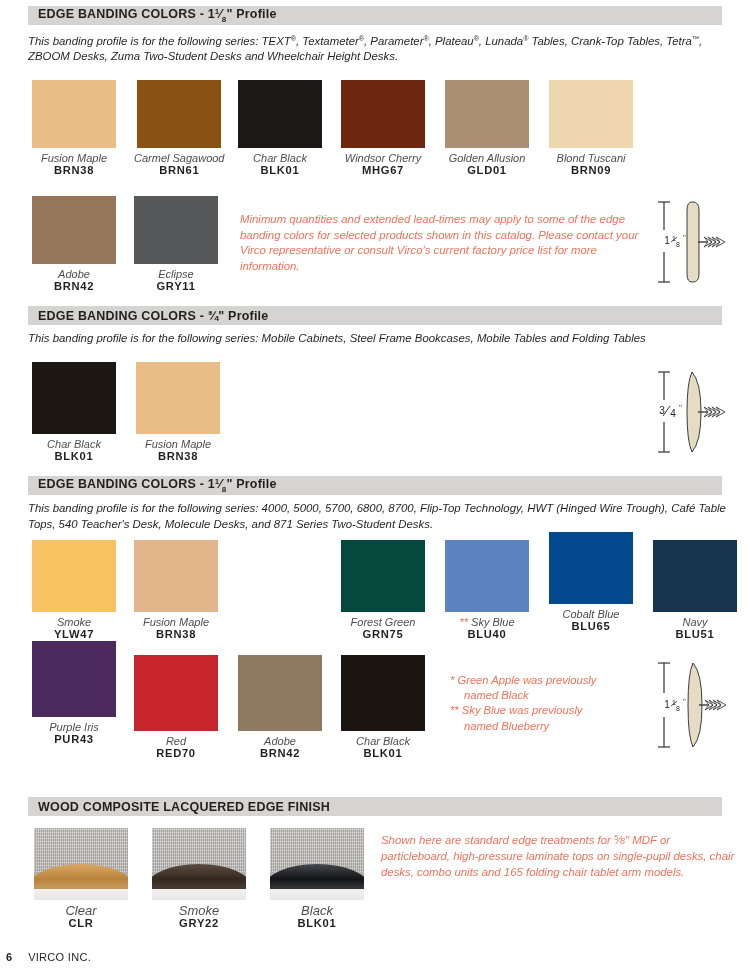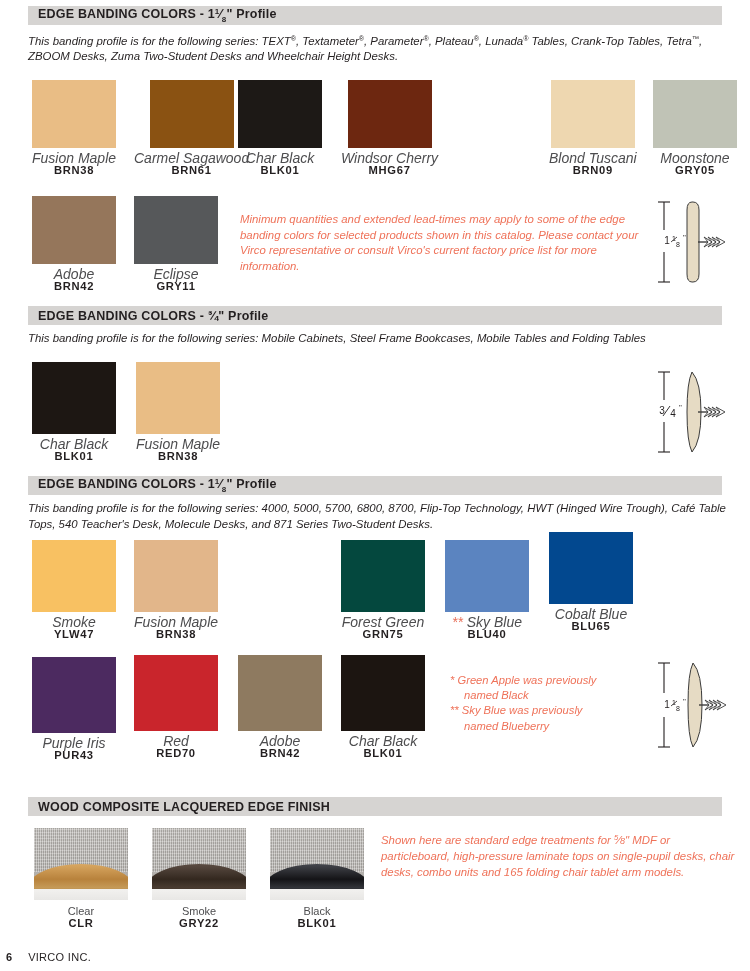--- a/index.html
+++ b/index.html
@@ -47,21 +47,21 @@
   }
   .intro sup { font-size:7px; vertical-align:0.5em; }
 
   
   .swatch { position:absolute; text-align:center; }
   .swatch .chip {
     width:84px; height:68px;
     margin:0 auto;
   }
   .swatch .cname {
-    font-size:14px;
+    font-size:11px;
     font-style:italic;
     color:#4d4d4f;
     margin-top:4px;
     line-height:12px;
     white-space:nowrap;
   }
   .swatch .ccode {
     font-size:11.2px;
     font-weight:bold;
     letter-spacing:0.7px;
@@ -110,21 +110,21 @@
   }
   .wood .photo .band {
     position:absolute; left:-6px; right:-6px; top:36px; height:34px;
     border-radius:50%/70% 70% 30% 30%;
   }
   .wood .photo .base {
     position:absolute; left:0; right:0; bottom:0; height:11px;
     background:linear-gradient(#f2f1ef,#e8e7e5);
   }
   .wood .wname {
-    font-size:11px; color:#4d4d4f;
+    font-size:13px; font-style:italic; color:#4d4d4f;
     margin-top:5px; line-height:12px;
   }
   .wood .wcode {
     font-size:11.2px; font-weight:bold; letter-spacing:0.7px; color:#231f20;
     line-height:13px;
   }
 
   
   .footer {
     position:absolute; left:6px; bottom:8px;
@@ -158,29 +158,29 @@
   <div class="swatch" style="left:238px; top:80px;">
     <div class="chip" style="background:#1d1916"></div>
     <div class="cname">Char Black</div>
     <div class="ccode">BLK01</div>
   </div>
   <div class="swatch" style="left:341px; top:80px;">
     <div class="chip" style="background:#6d2710"></div>
     <div class="cname">Windsor Cherry</div>
     <div class="ccode">MHG67</div>
   </div>
+  <div class="swatch" style="left:445px; top:80px;">
+    <div class="chip" style="background:#a99072"></div>
+    <div class="cname">Golden Allusion</div>
+    <div class="ccode">GLD01</div>
+  </div>
   <div class="swatch" style="left:549px; top:80px;">
     <div class="chip" style="background:#eed7b0"></div>
     <div class="cname">Blond Tuscani</div>
     <div class="ccode">BRN09</div>
-  </div>
-  <div class="swatch" style="left:653px; top:80px;">
-    <div class="chip" style="background:#c0c3b6"></div>
-    <div class="cname">Moonstone</div>
-    <div class="ccode">GRY05</div>
   </div>
 
   <div class="swatch" style="left:32px; top:196px;">
     <div class="chip" style="background:#95765b"></div>
     <div class="cname">Adobe</div>
     <div class="ccode">BRN42</div>
   </div>
   <div class="swatch" style="left:134px; top:196px;">
     <div class="chip" style="background:#56585a"></div>
     <div class="cname">Eclipse</div>
@@ -262,22 +262,27 @@
       <span class="ast">**</span>
       <span>Sky Blue</span>
     </div>
     <div class="ccode">BLU40</div>
   </div>
   <div class="swatch" style="left:549px; top:532px;">
     <div class="chip" style="background:#02488f; height:72px;"></div>
     <div class="cname">Cobalt Blue</div>
     <div class="ccode">BLU65</div>
   </div>
-
-  <div class="swatch" style="left:32px; top:657px;">
+  <div class="swatch" style="left:653px; top:540px;">
+    <div class="chip" style="background:#16344b; height:72px;"></div>
+    <div class="cname">Navy</div>
+    <div class="ccode">BLU51</div>
+  </div>
+
+  <div class="swatch" style="left:32px; top:641px;">
     <div class="chip" style="background:#4c2a60; height:76px;"></div>
     <div class="cname">Purple Iris</div>
     <div class="ccode">PUR43</div>
   </div>
   <div class="swatch" style="left:134px; top:655px;">
     <div class="chip" style="background:#c9252c; height:76px;"></div>
     <div class="cname">Red</div>
     <div class="ccode">RED70</div>
   </div>
   <div class="swatch" style="left:238px; top:655px;">

